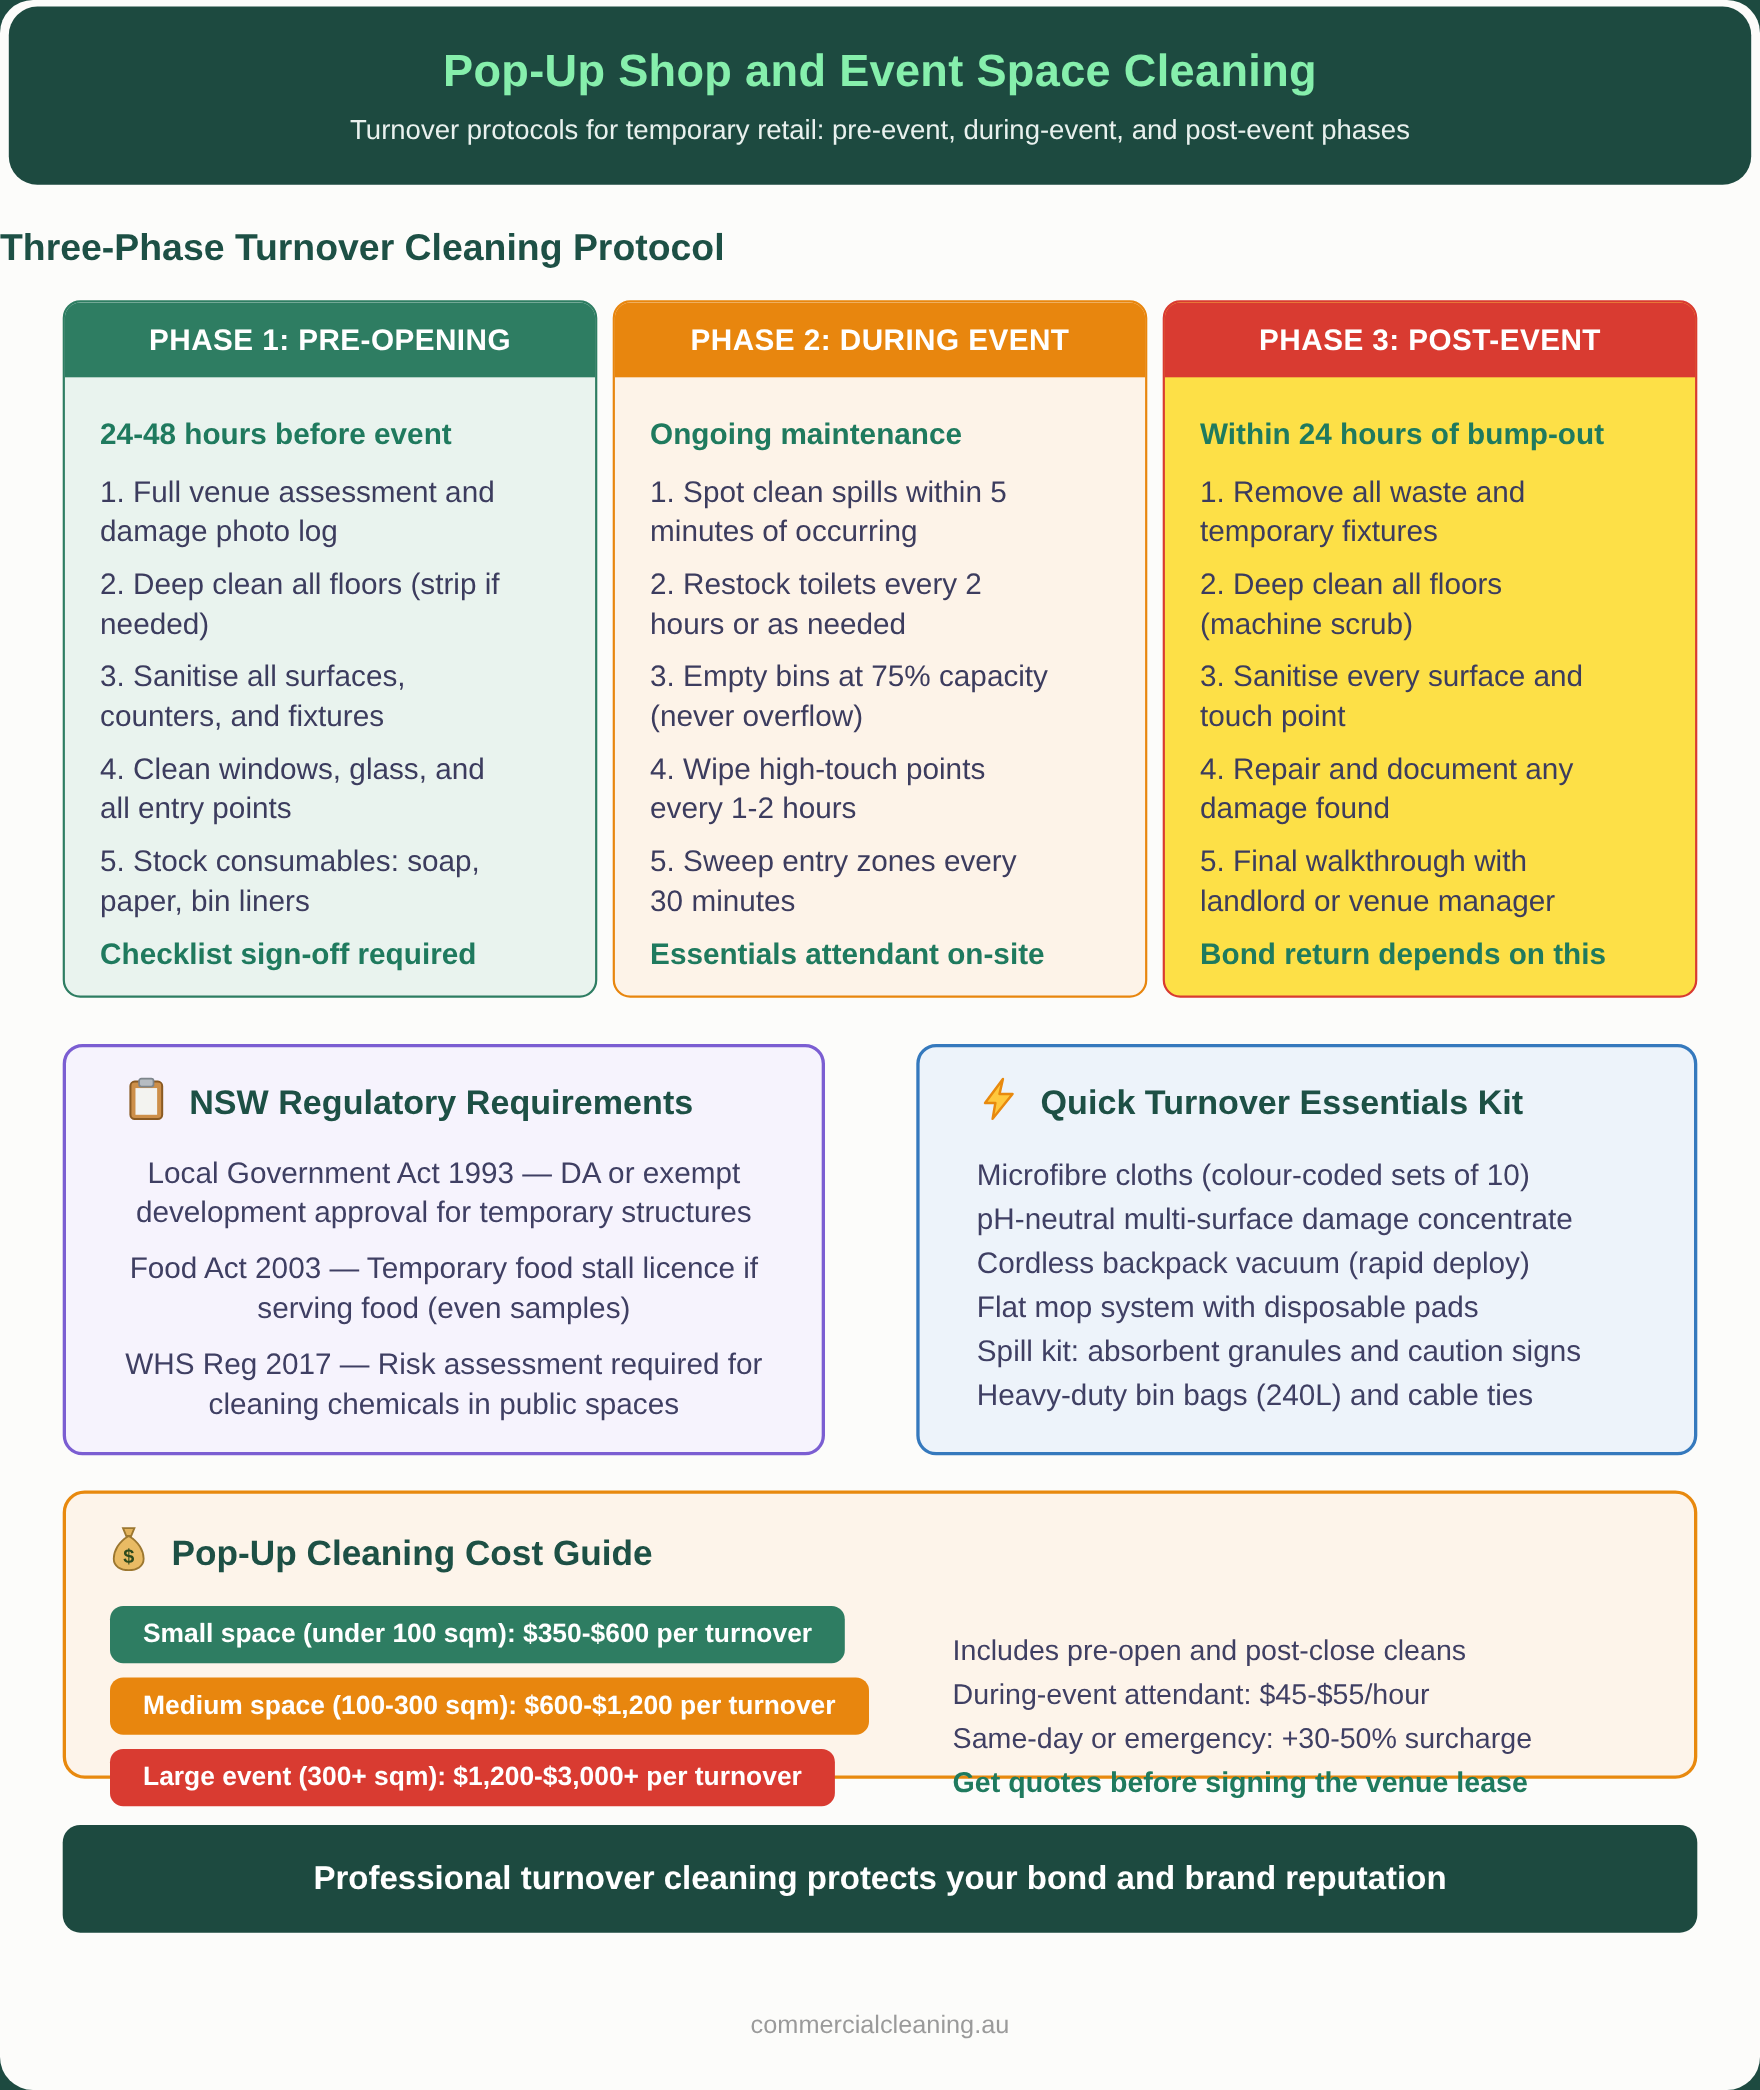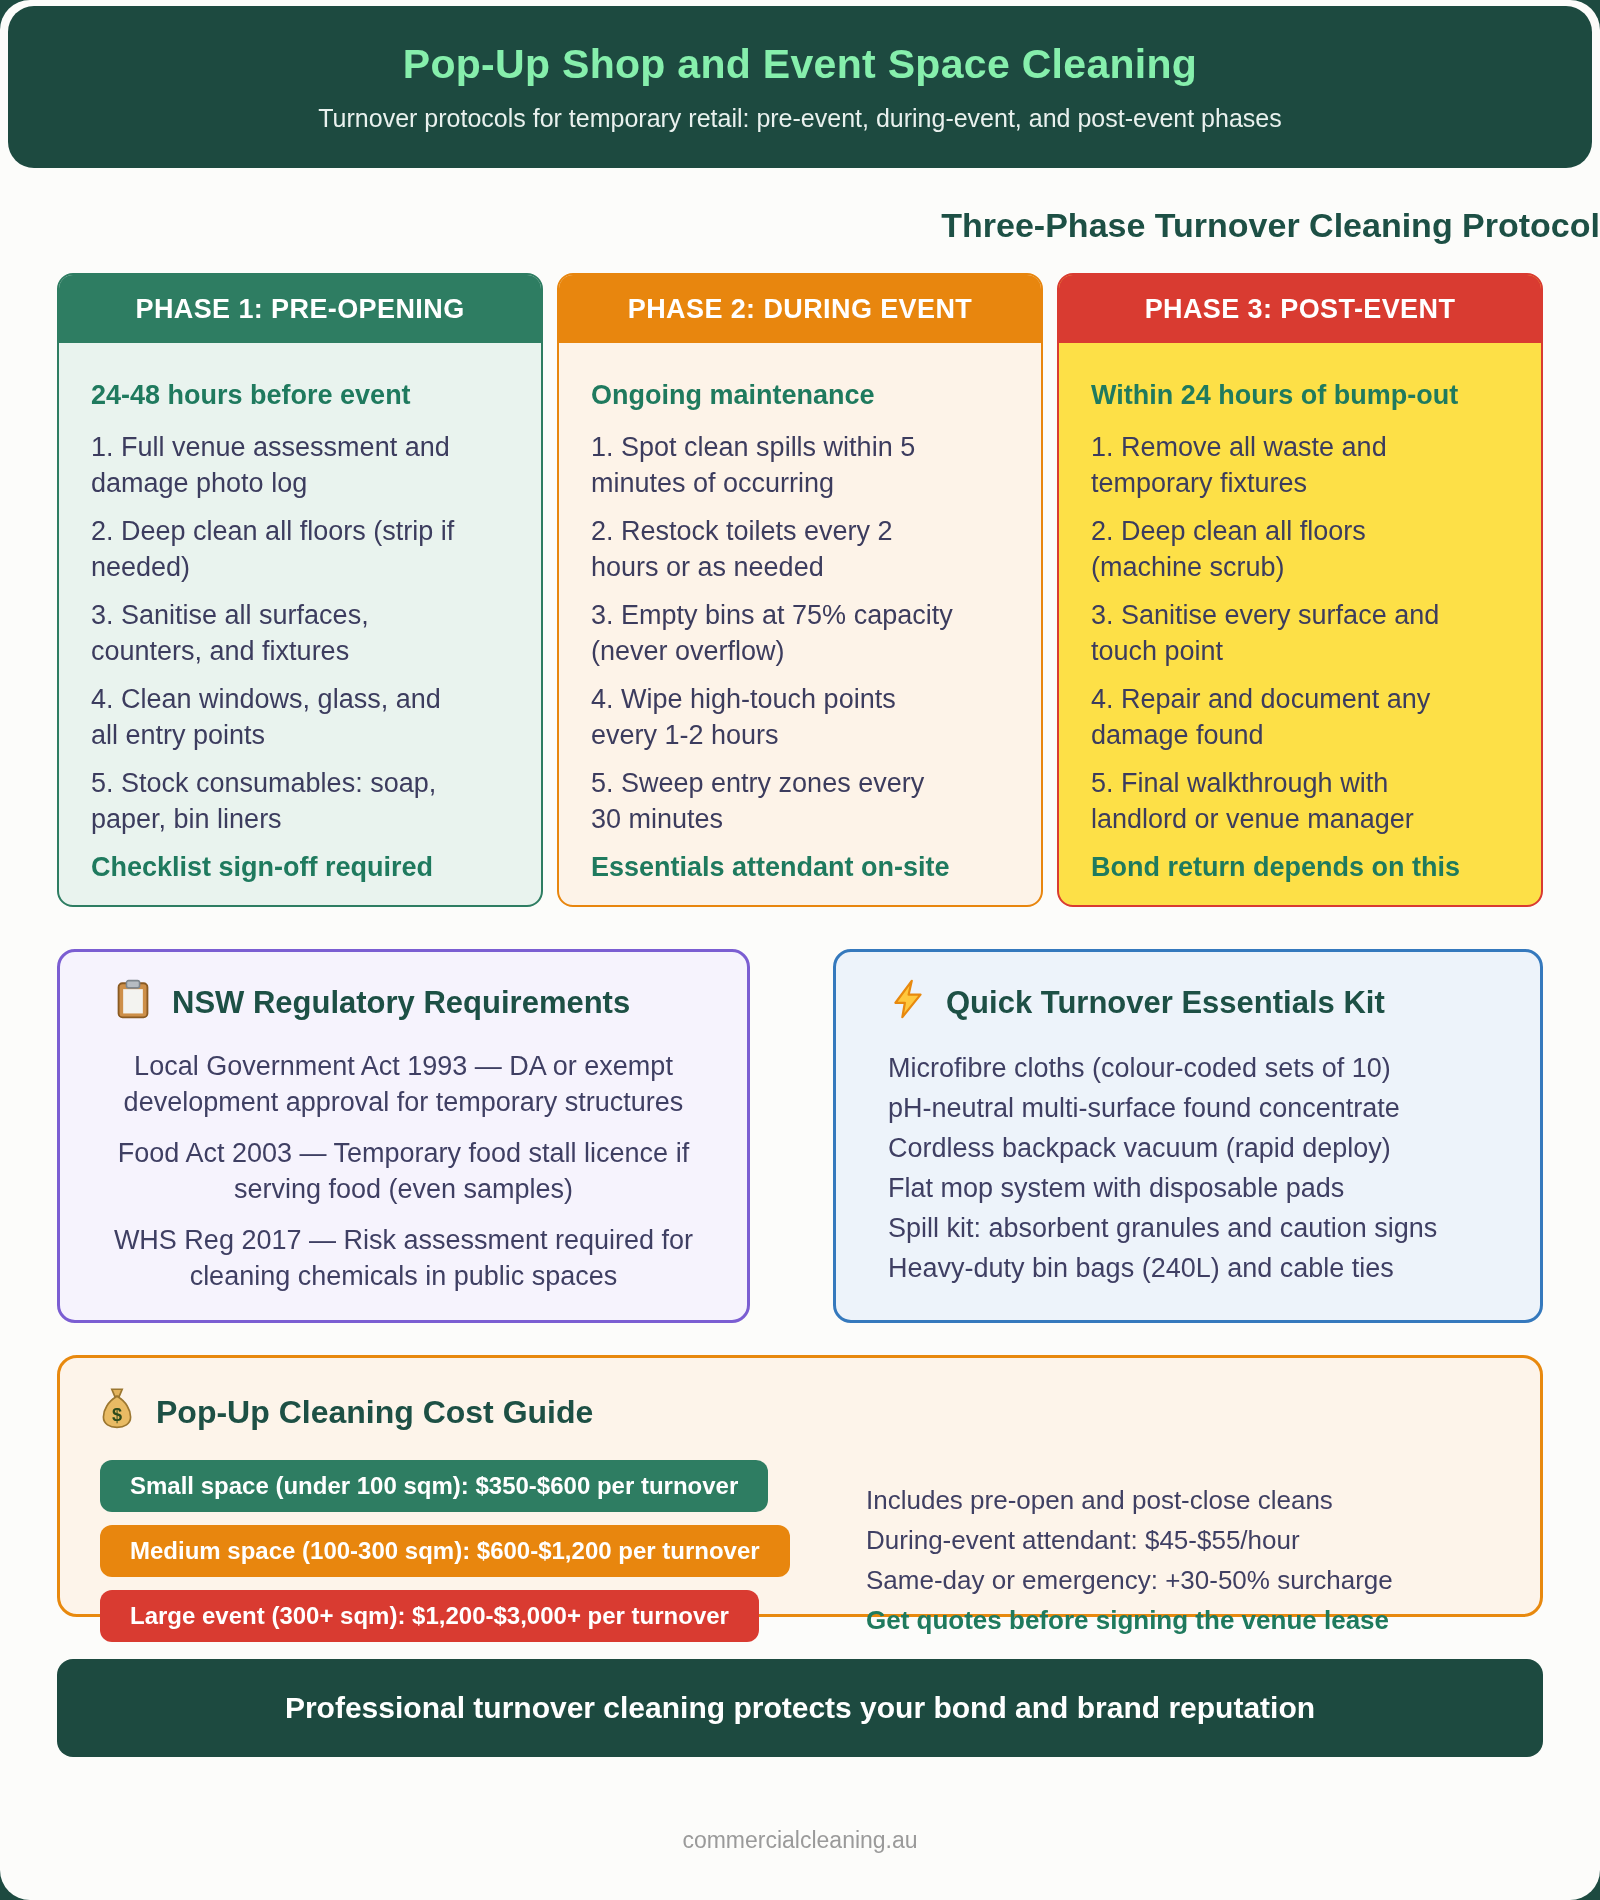--- a/index.html
+++ b/index.html
@@ -24,21 +24,21 @@
     background: #1d4a40;
     display: flex; flex-direction: column; align-items: center; justify-content: center;
     gap: 16px;
   }
   .page-title { font-size: 41px; font-weight: bold; color: #86efac; letter-spacing: 0.3px; }
   .page-subtitle { font-size: 25px; color: #e9f1ee; }
 
   
   .section-title {
     margin-top: 38px;
-    text-align: right;
+    text-align: left;
     font-size: 34px; font-weight: bold;
     color: #1d5045;
   }
 
   
   .phases-row { display: flex; gap: 14px; margin: 28px 57px 0; }
   .phase-card {
     flex: 1;
     border-radius: 16px;
     overflow: hidden;
@@ -197,21 +197,21 @@
     <div class="info-box kit-box">
       <div class="info-title">
         <span>
           <svg width="40" height="42" viewBox="0 0 32 32">
             <polygon points="19,1.5 6,19 13.5,19 11.5,30.5 26,12.5 16.5,12.5" fill="#ffc83d" stroke="#e8890e" stroke-width="1.8" stroke-linejoin="round"></polygon>
           </svg>
         </span>
         <span>Quick Turnover Essentials Kit</span>
       </div>
       <div class="kit-item">Microfibre cloths (colour-coded sets of 10)</div>
-      <div class="kit-item">pH-neutral multi-surface found concentrate</div>
+      <div class="kit-item">pH-neutral multi-surface damage concentrate</div>
       <div class="kit-item">Cordless backpack vacuum (rapid deploy)</div>
       <div class="kit-item">Flat mop system with disposable pads</div>
       <div class="kit-item">Spill kit: absorbent granules and caution signs</div>
       <div class="kit-item">Heavy-duty bin bags (240L) and cable ties</div>
     </div>
 
   </div>
 
   <div class="cost-box">
     <div class="cost-title">

